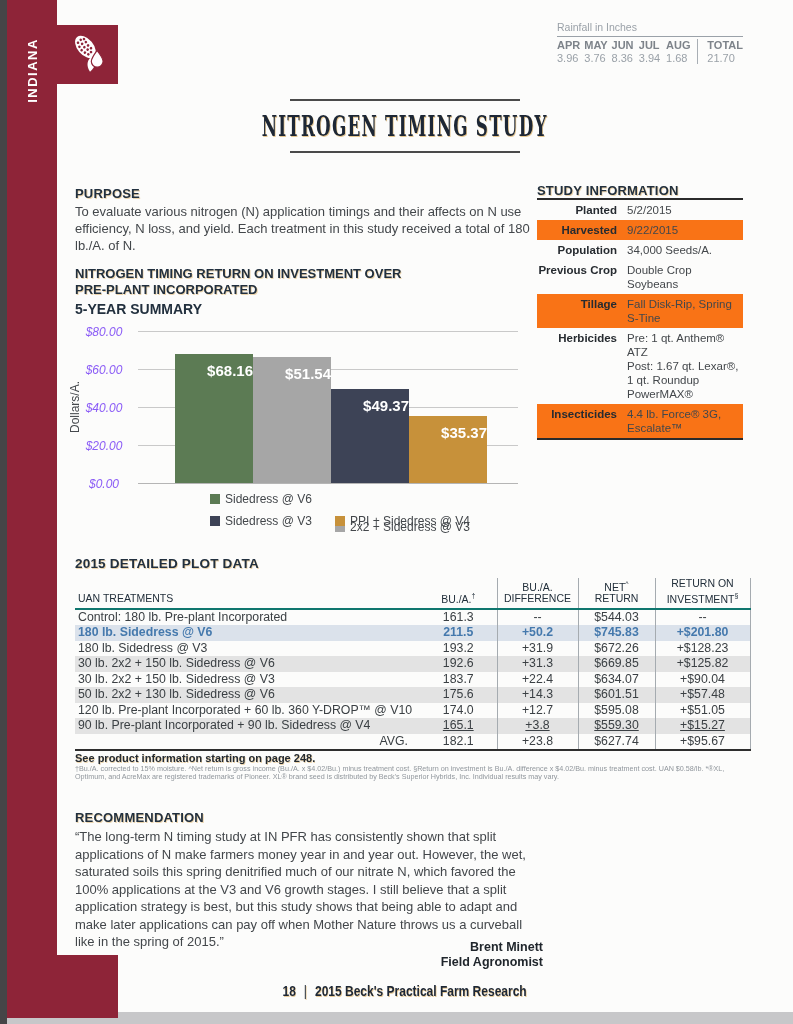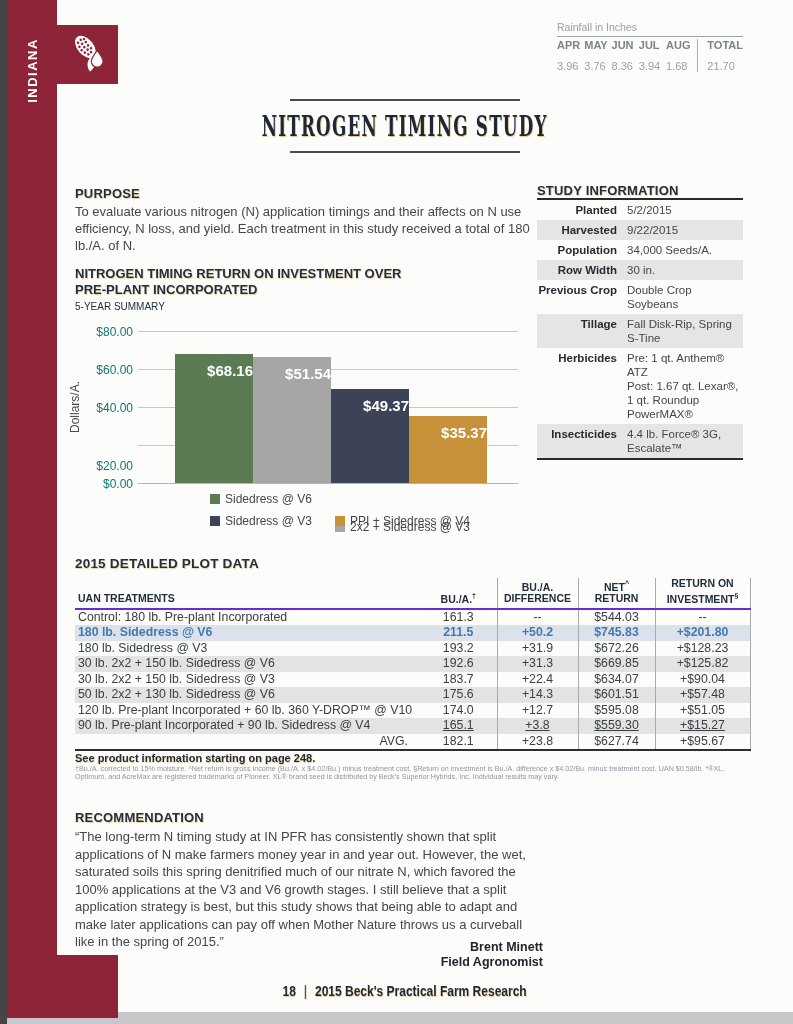--- a/index.html
+++ b/index.html
@@ -15,56 +15,56 @@
   .corn-block{position:absolute;left:57px;top:25px;width:61px;height:59px;background:#8e2438;z-index:1;display:flex;align-items:center;justify-content:center;}
   .bottom-block{position:absolute;left:7px;top:955px;width:111px;height:63px;background:#8e2438;z-index:1;}
   .indiana{position:absolute;left:7px;top:14px;width:50px;height:112px;display:flex;align-items:center;justify-content:center;z-index:2;}
   .indiana span{transform:rotate(-90deg);color:#fff;font-weight:bold;font-size:13px;letter-spacing:1.5px;white-space:nowrap;}
 
   
   .rainfall{position:absolute;left:557px;top:21px;width:186px;z-index:2;}
   .rf-title{font-size:10.5px;color:#9aa1a8;}
   .rf-rule{border-top:1.5px solid #9aa1a8;margin:3px 0 2px;}
   .rf-cols{display:flex;align-items:flex-start;}
-  .rf-col{width:30px;display:flex;flex-direction:column;gap:8px;}
+  .rf-col{width:30px;display:flex;flex-direction:column;}
   .rf-col.rf-total{width:auto;border-left:1.5px solid #a8aeb4;padding-left:9px;margin-left:4px;}
   .rf-h{font-size:11px;font-weight:bold;color:#7d838a;}
   .rf-v{font-size:11px;color:#9aa1a8;margin-top:1px;}
 
   
   .title-wrap{position:absolute;left:290px;top:99px;width:230px;height:50px;border-top:2px solid #4a4a4a;border-bottom:2px solid #4a4a4a;display:flex;align-items:center;justify-content:center;z-index:2;}
   .page-title{display:inline-block;transform:scaleX(0.62);transform-origin:center;white-space:nowrap;font-family:"DejaVu Serif",serif;font-weight:bold;font-size:27px;letter-spacing:2px;color:#1d2735;text-shadow:1.2px 1.2px 0 rgba(213,156,58,0.55);}
 
   .sec-h{position:absolute;font-size:13px;font-weight:bold;color:#22303e;letter-spacing:0.2px;text-shadow:0.8px 0.8px 0 rgba(213,156,58,0.4);z-index:2;}
   .body-text{position:absolute;font-size:13px;line-height:17px;color:#43474b;z-index:2;}
 
   
   .chart-h{position:absolute;left:75px;top:266px;width:360px;font-size:13px;line-height:16px;font-weight:bold;color:#22303e;text-shadow:0.8px 0.8px 0 rgba(213,156,58,0.4);z-index:2;}
-  .chart-sub{position:absolute;left:75px;top:301px;font-size:10px;font-weight:normal;color:#22303e;z-index:2;}
+  .chart-sub{position:absolute;left:75px;top:301px;font-size:14px;font-weight:bold;color:#22303e;z-index:2;}
   .chart{position:absolute;left:75px;top:322px;width:450px;height:215px;z-index:2;}
   .ylabel{position:absolute;left:-8px;top:9px;height:152px;width:16px;display:flex;align-items:center;justify-content:center;writing-mode:vertical-rl;transform:rotate(180deg);font-size:12px;color:#45494d;}
-  .ytick{position:absolute;left:0;width:58px;text-align:right;font-size:12px;color:#0f766e;}
+  .ytick{position:absolute;left:0;width:58px;text-align:center;font-size:12px;color:#8b5cf6;font-style:italic;}
   .plot-area{position:absolute;left:63px;top:9px;width:380px;height:152px;}
   .gridline{position:absolute;left:0;width:100%;height:1px;background:#c9c9c9;}
   .bar{position:absolute;bottom:0;width:78px;}
   .bar-label{position:absolute;top:8px;left:0;width:100%;text-align:right;color:#fff;font-weight:bold;font-size:15px;}
   .legend-item{position:absolute;display:flex;align-items:center;height:14px;}
   .swatch{width:10px;height:10px;margin-right:5px;flex:none;}
   .legend-label{font-size:12px;color:#43474b;white-space:nowrap;}
 
   
   .si-table{position:absolute;left:537px;top:198px;width:206px;border-top:2px solid #2b2b2b;border-bottom:2px solid #2b2b2b;z-index:2;}
   .si-row{display:flex;padding:3px 0;}
-  .si-row.sh{background:#e5e5e5;}
+  .si-row.sh{background:#f97316;}
   .si-label{width:80px;flex:none;text-align:right;font-size:11.5px;font-weight:bold;color:#262b30;padding-top:1px;}
   .si-value{flex:1;padding-left:10px;font-size:11.5px;color:#43474b;line-height:14px;white-space:pre-line;}
 
   
   .plot-table{position:absolute;left:75px;top:578px;width:675px;border-collapse:collapse;table-layout:fixed;z-index:2;}
-  .plot-table th{vertical-align:bottom;font-size:10.5px;font-weight:bold;color:#222f3b;padding:0 2px 3px 2px;border-bottom:2px solid #6d28d9;text-align:center;line-height:11.5px;}
+  .plot-table th{vertical-align:bottom;font-size:10.5px;font-weight:normal;color:#222f3b;padding:0 2px 3px 2px;border-bottom:2px solid #0f766e;text-align:center;line-height:11.5px;}
   .plot-table th.treat{text-align:left;padding-left:3px;}
   .plot-table td{font-size:12.3px;color:#3b4044;padding:1px 2px;line-height:13.5px;white-space:nowrap;overflow:hidden;}
   .plot-table td.treat{text-align:left;padding-left:3px;}
   .plot-table td.num{text-align:center;}
   .plot-table td.vb, .plot-table th.vb{border-left:1px solid #a5abb0;}
   .plot-table td.rb, .plot-table th.rb{border-right:1px solid #a5abb0;}
   .plot-table tr.hl{background:#dbe2eb;border-radius:7px;}
   .plot-table tr.hl td{color:#4579ad;font-weight:bold;}
   .plot-table tr.sh{background:#e3e3e3;}
   .plot-table tr.ul td.num{text-decoration:underline;}
@@ -180,21 +180,21 @@
         <div class="bar" style="left: 193px; height: 93.803px; background: rgb(61, 67, 86);">
           <div class="bar-label">$49.37</div>
         </div>
         <div class="bar" style="left: 271px; height: 67.203px; background: rgb(199, 145, 58);">
           <div class="bar-label">$35.37</div>
         </div>
       </div>
   <div class="ytick" style="top: 3px;">$80.00</div>
       <div class="ytick" style="top: 41px;">$60.00</div>
       <div class="ytick" style="top: 79px;">$40.00</div>
-      <div class="ytick" style="top: 117px; margin-top: 20px;">$20.00</div>
+      <div class="ytick" style="top: 117px;">$20.00</div>
       <div class="ytick" style="top: 155px;">$0.00</div>
       <div class="legend-item" style="left: 135px; top: 170px;">
         <span class="swatch" style="background: rgb(92, 123, 84);"></span>
         <span class="legend-label">Sidedress @ V6</span>
       </div>
       <div class="legend-item" style="left: 260px; top: 170px; margin-top: 28px;">
         <span class="swatch" style="background: rgb(166, 166, 166);"></span>
         <span class="legend-label">2x2 + Sidedress @ V3</span>
       </div>
       <div class="legend-item" style="left: 135px; top: 192px;">
@@ -213,24 +213,20 @@
         <div class="si-label">Planted</div>
         <div class="si-value">5/2/2015</div>
       </div>
       <div class="si-row sh">
         <div class="si-label">Harvested</div>
         <div class="si-value">9/22/2015</div>
       </div>
       <div class="si-row">
         <div class="si-label">Population</div>
         <div class="si-value">34,000 Seeds/A.</div>
-      </div>
-      <div class="si-row sh">
-        <div class="si-label">Row Width</div>
-        <div class="si-value">30 in.</div>
       </div>
       <div class="si-row">
         <div class="si-label">Previous Crop</div>
         <div class="si-value">Double Crop Soybeans</div>
       </div>
       <div class="si-row sh">
         <div class="si-label">Tillage</div>
         <div class="si-value">Fall Disk-Rip, Spring S-Tine</div>
       </div>
       <div class="si-row">

